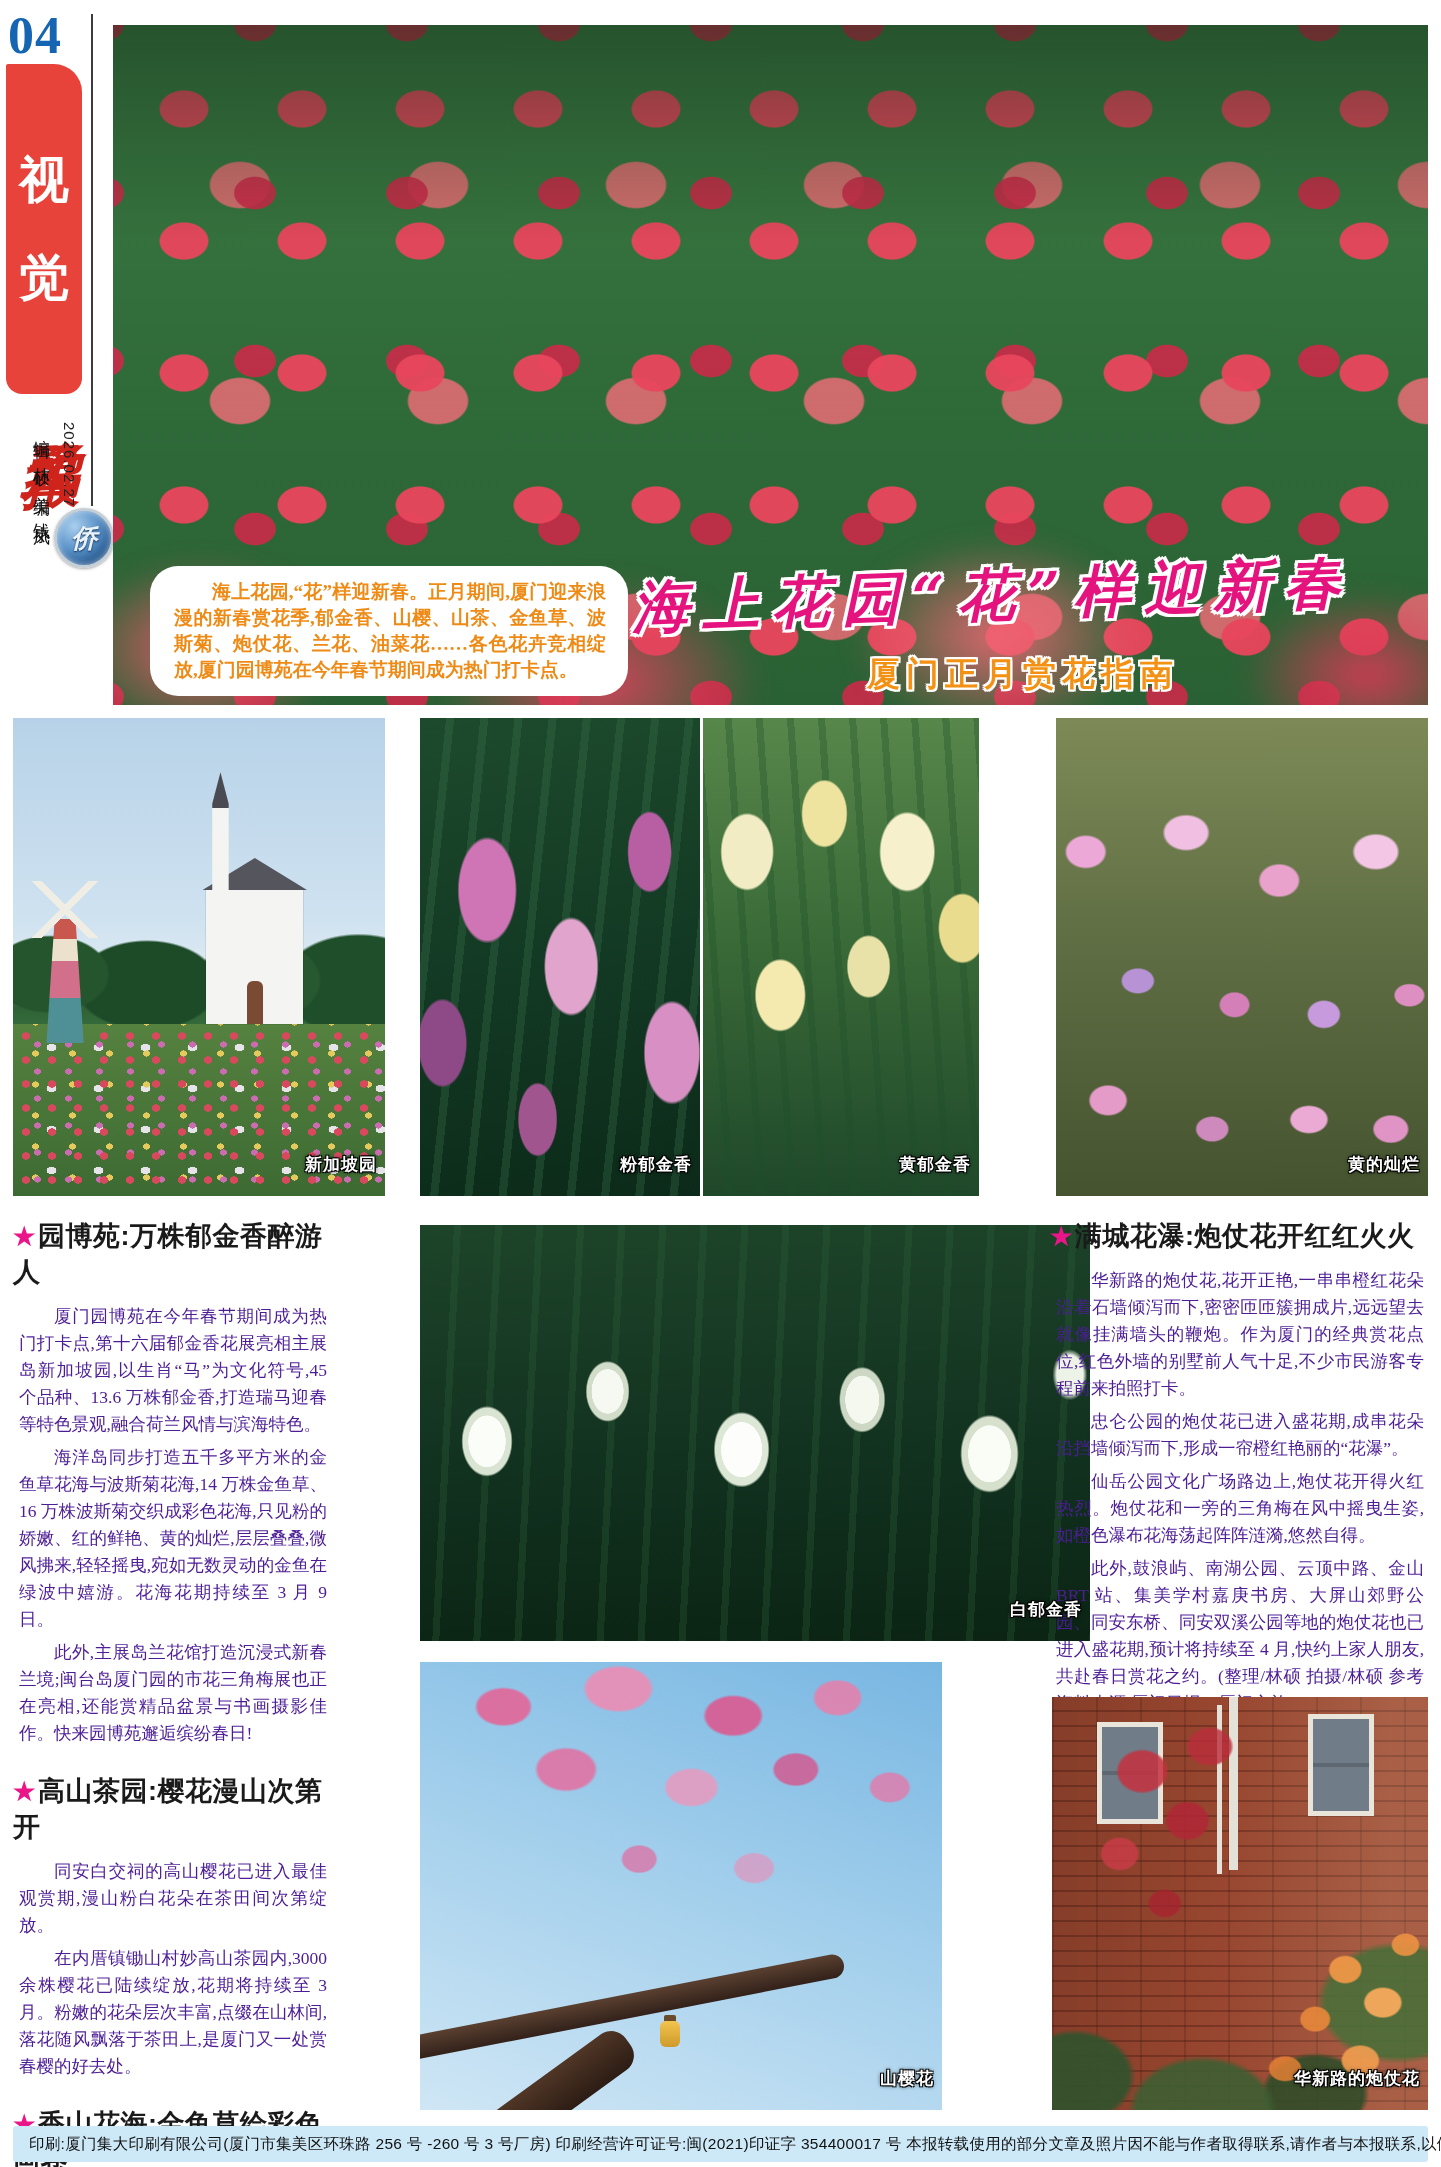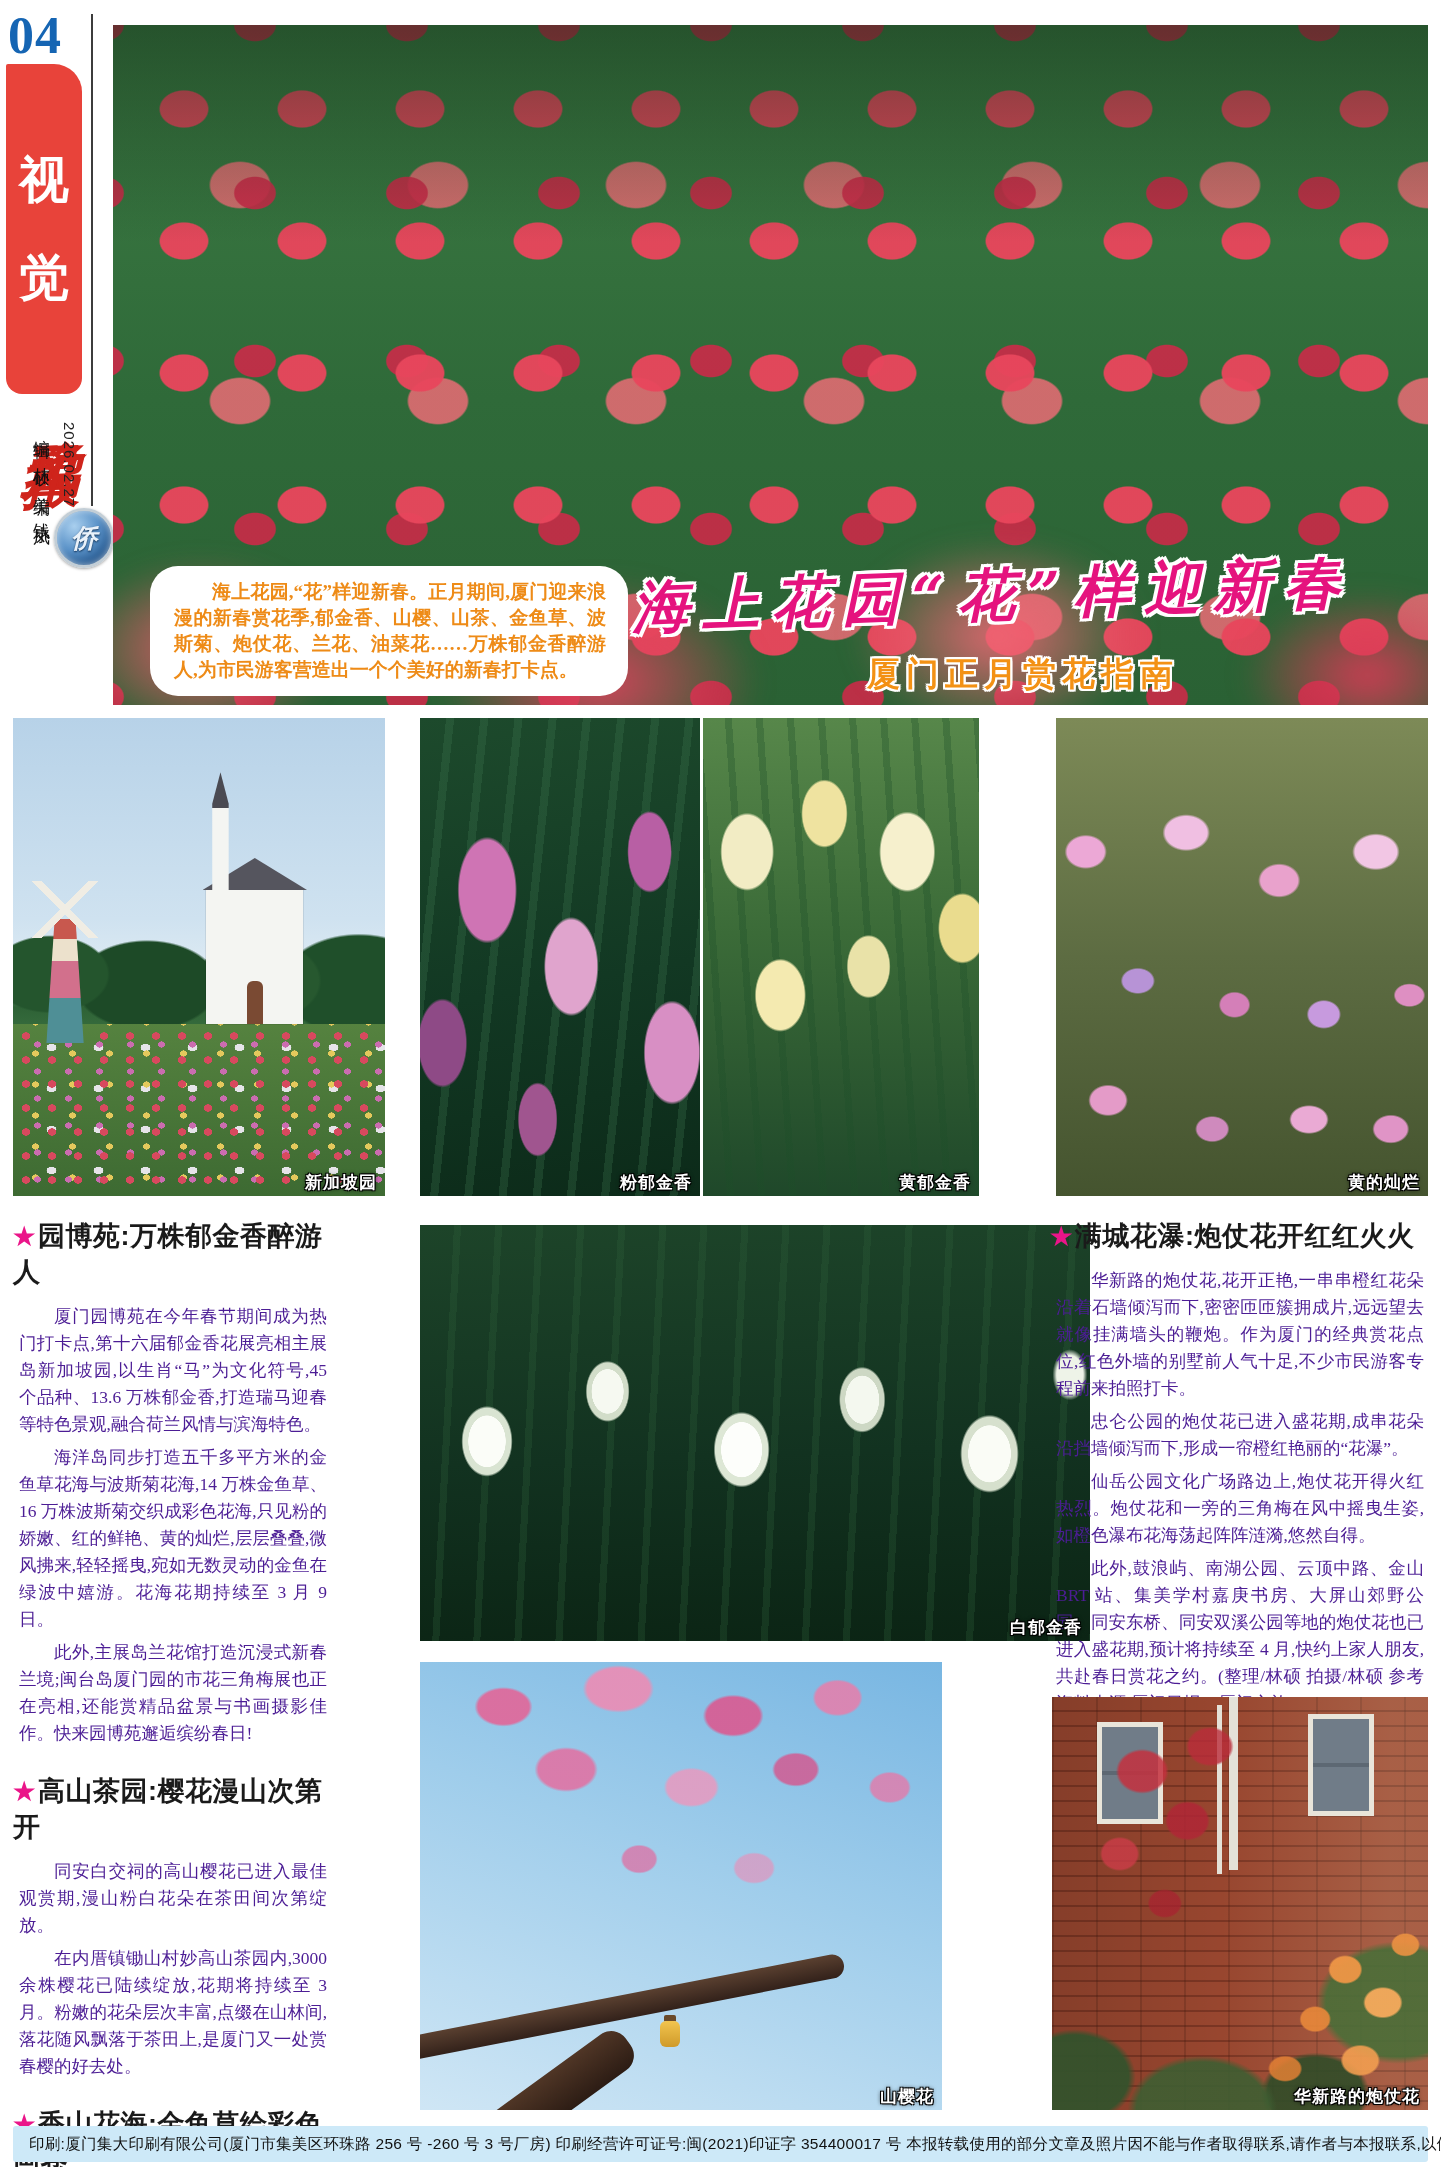--- a/index.html
+++ b/index.html
@@ -23,21 +23,21 @@
   .meta-date{position:absolute;left:78px;top:422px;width:92px;font:400 15px "Liberation Sans",sans-serif;
              color:#222;transform:rotate(90deg);transform-origin:0 0;letter-spacing:1px;}
   .logo{position:absolute;left:54px;top:508px;width:54px;height:54px;border-radius:50%;
         background:radial-gradient(circle at 32% 28%,#a9cfee 0%,#5a92c8 45%,#1d4f86 80%,#123a66 100%);
         border:3px solid #c3ced6;box-shadow:inset 0 0 6px rgba(255,255,255,.6),0 1px 3px rgba(0,0,0,.35);
         display:flex;align-items:center;justify-content:center;}
   .logo span{color:#eaf2fa;font:700 italic 26px "DejaVu Serif",serif;text-shadow:0 1px 2px #0c2c50;}
 
   
   .photo{position:absolute;overflow:hidden;}
-  .caption{position:absolute;right:8px;bottom:2px;color:#fff;font:700 17px "Liberation Sans",sans-serif;
+  .caption{position:absolute;right:8px;bottom:20px;color:#fff;font:700 17px "Liberation Sans",sans-serif;
            letter-spacing:1px;z-index:6;
            text-shadow:-1px -1px 0 #000,1px -1px 0 #000,-1px 1px 0 #000,1px 1px 0 #000,0 0 4px #000;padding-left:40px;}
 
   
   .ph-hero{left:113px;top:25px;width:1315px;height:680px;
     background-image:
       radial-gradient(42px 32px at 50% 50%, rgba(232,70,92,.96) 0 56%, rgba(232,70,92,0) 60%),
       radial-gradient(36px 28px at 50% 50%, rgba(203,42,72,.9) 0 56%, rgba(203,42,72,0) 60%),
       radial-gradient(52px 40px at 50% 50%, rgba(242,108,120,.82) 0 56%, rgba(242,108,120,0) 60%),
       linear-gradient(180deg,#3c7a43 0%,#2f6a39 55%,#2a6134 100%);
@@ -230,21 +230,21 @@
   </div>
   <div class="masthead">鹭风报</div>
   <div class="meta-date">2026.02.27</div>
   <div class="meta-editors">编辑 林硕  美编 钱小凤</div>
   <div class="logo">
     <span>侨</span>
   </div>
 
   <div class="photo ph-hero"></div>
   <div class="intro-box">
-    <p>海上花园,“花”样迎新春。正月期间,厦门迎来浪漫的新春赏花季,郁金香、山樱、山茶、金鱼草、波斯菊、炮仗花、兰花、油菜花……万株郁金香醉游人,为市民游客营造出一个个美好的新春打卡点。</p>
+    <p>海上花园,“花”样迎新春。正月期间,厦门迎来浪漫的新春赏花季,郁金香、山樱、山茶、金鱼草、波斯菊、炮仗花、兰花、油菜花……各色花卉竞相绽放,厦门园博苑在今年春节期间成为热门打卡点。</p>
   </div>
   <div class="main-title">海上花园“花”样迎新春</div>
   <div class="sub-title">厦门正月赏花指南</div>
 
   <div class="photo ph-sing">
     <div class="p1-trees"></div>
     <div class="p1-field"></div>
     <div class="p1-windmill"></div>
     <div class="p1-blades"></div>
     <div class="p1-church">

